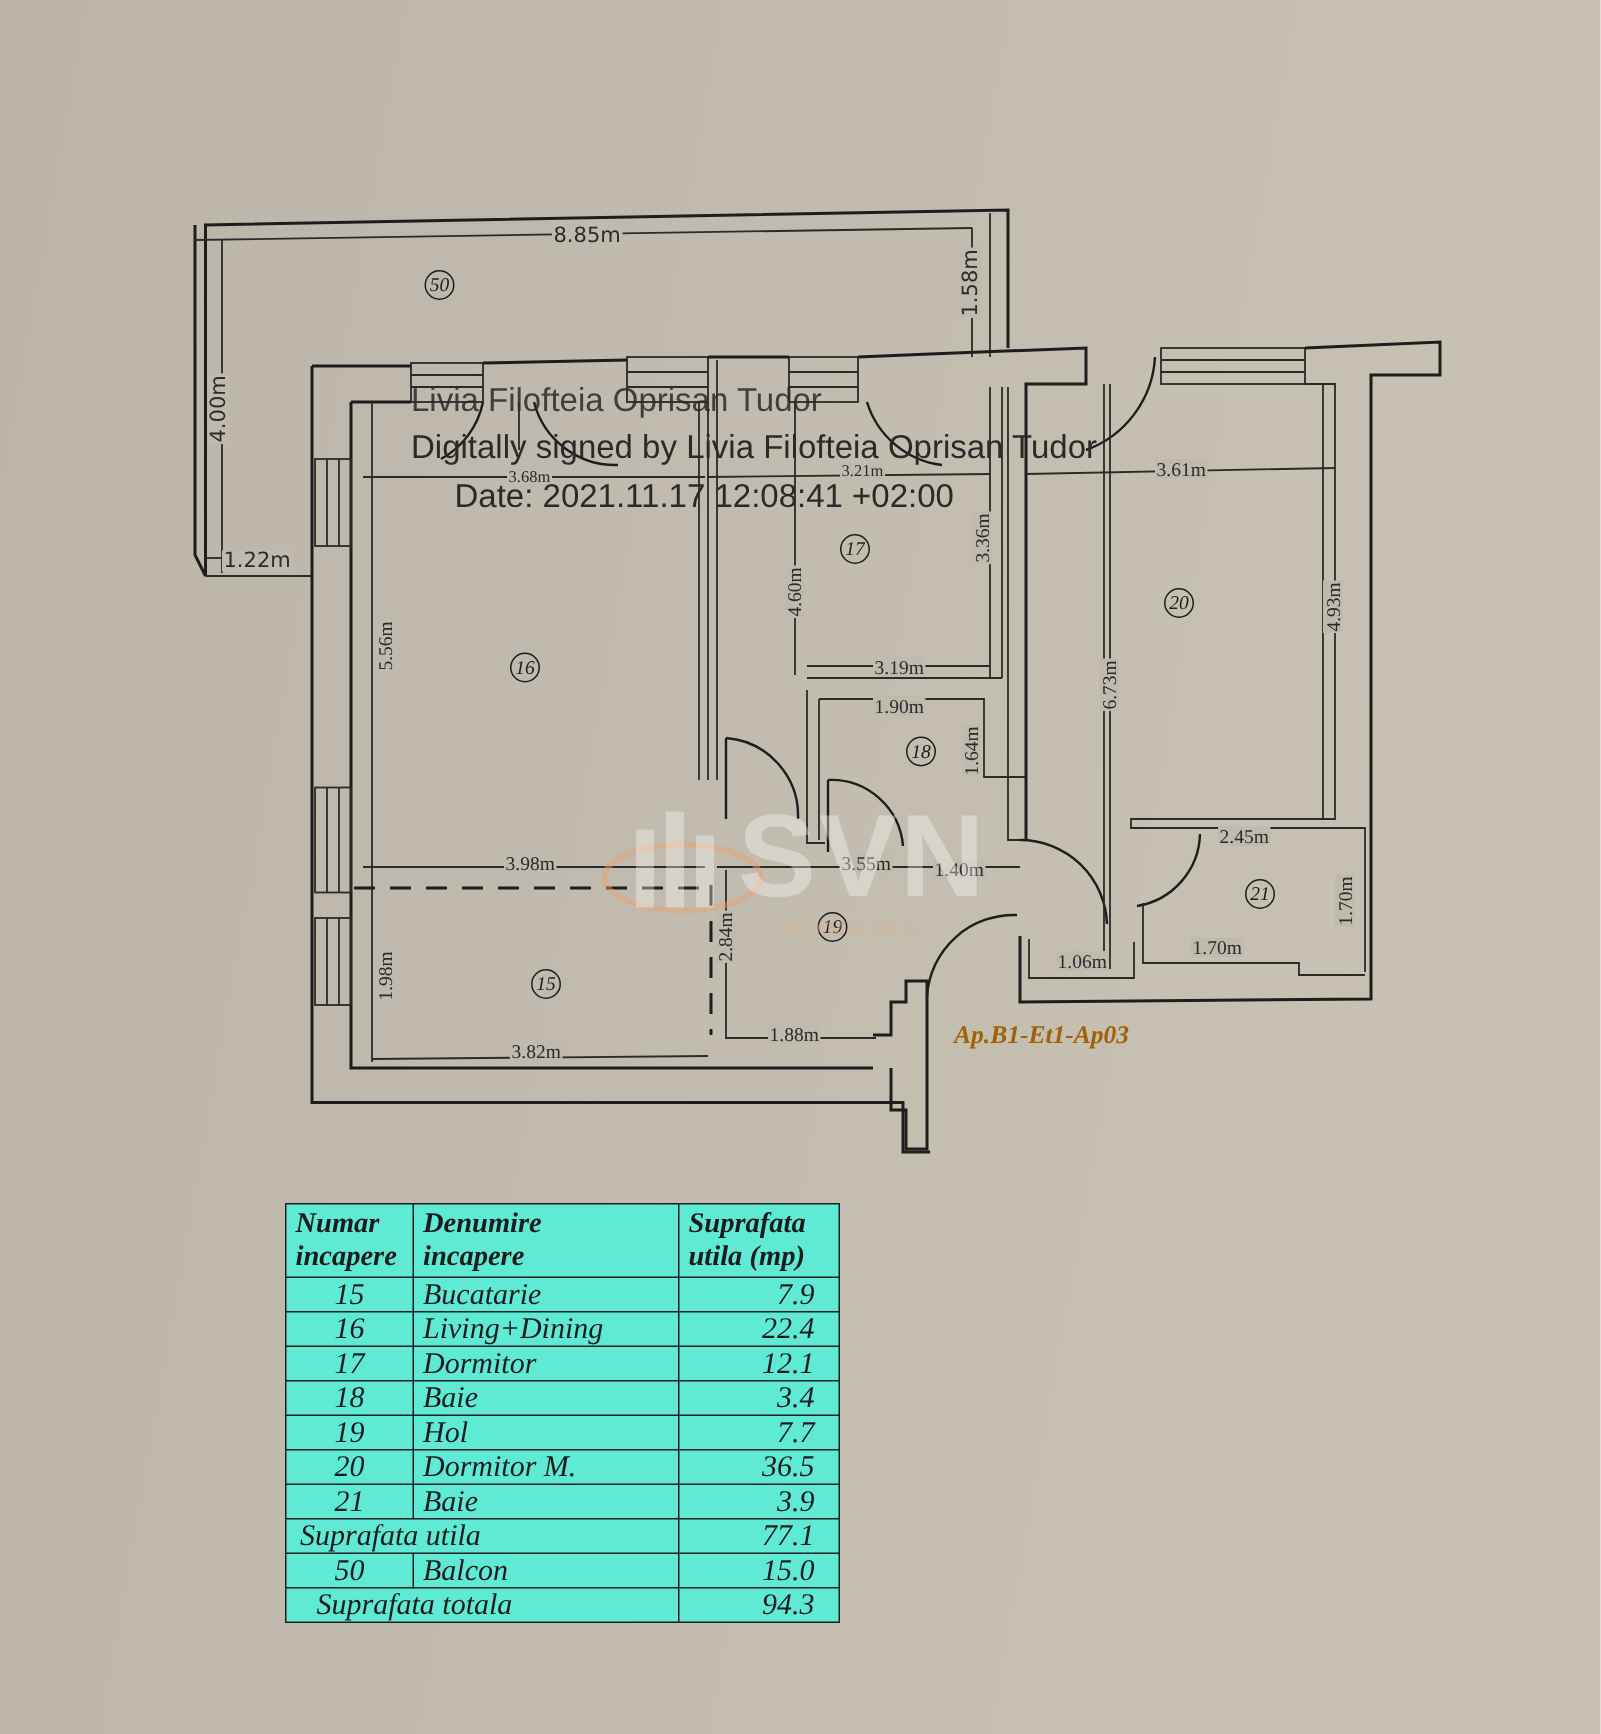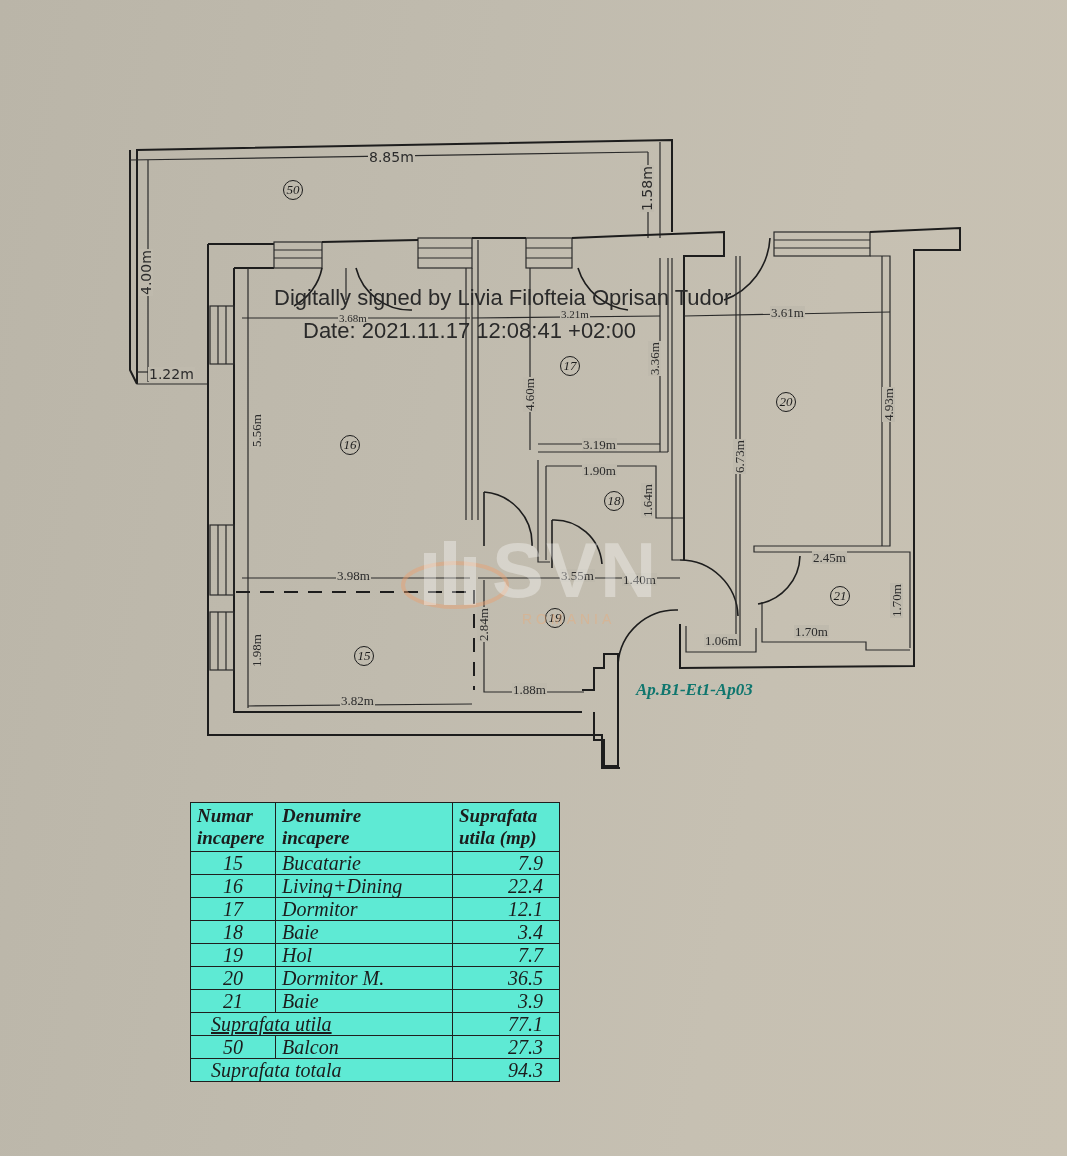--- a/index.html
+++ b/index.html
@@ -79,21 +79,21 @@
       letter-spacing: 4px;
       left: 122px; top: 86px;
     }
     .apt-code {
       position: absolute;
       left: 636px; top: 680px;
       font-family: "Liberation Serif", serif;
       font-style: italic;
       font-weight: bold;
       font-size: 17px;
-      color: #0f766e;
+      color: #a16207;
     }
     table.rooms {
       position: absolute;
       left: 190px;
       top: 802px;
       border-collapse: collapse;
       font-family: "Liberation Serif", serif;
       font-style: italic;
       color: #1c1c1c;
       background: #5eead4;
@@ -256,20 +256,21 @@
     <svg width="110" height="90" style="position:absolute; left:0; top:10px;">
       <ellipse cx="55" cy="50" rx="52" ry="22" fill="none" stroke="rgba(235,160,110,0.45)" stroke-width="4"></ellipse>
       <rect x="24" y="18" width="12" height="52" fill="rgba(255,255,255,0.35)"></rect>
       <rect x="44" y="6" width="12" height="64" fill="rgba(255,255,255,0.35)"></rect>
       <rect x="64" y="22" width="12" height="48" fill="rgba(255,255,255,0.35)"></rect>
     </svg>
     <span class="wm-text">SVN</span>
     <span class="wm-sub">ROMANIA</span>
   </div>
 
+  <div class="signature sig-name" style="left:274px; top:256px;">Livia Filofteia Oprisan Tudor</div>
   <div class="signature" style="left:274px; top:287px;">Digitally signed by Livia Filofteia Oprisan Tudor</div>
   <div class="signature" style="left:274px; top:320px;margin-left:29px;">Date: 2021.11.17 12:08:41 +02:00</div>
 
   <div class="apt-code">Ap.B1-Et1-Ap03</div>
 </div>
 
 <table class="rooms">
   <thead>
     <tr>
       <th class="c-num">
@@ -316,26 +317,26 @@
       <td class="c-num">20</td>
       <td class="c-name">Dormitor M.</td>
       <td class="c-area">36.5</td>
     </tr>
     <tr>
       <td class="c-num">21</td>
       <td class="c-name">Baie</td>
       <td class="c-area">3.9</td>
     </tr>
     <tr>
-      <td colspan="2" style="padding-left:20px;text-decoration:underline;">Suprafata utila</td>
+      <td colspan="2" style="padding-left:9px;">Suprafata utila</td>
       <td class="c-area">77.1</td>
     </tr>
     <tr>
       <td class="c-num">50</td>
       <td class="c-name">Balcon</td>
-      <td class="c-area">27.3</td>
+      <td class="c-area">15.0</td>
     </tr>
     <tr>
       <td colspan="2" style="padding-left:20px;">Suprafata totala</td>
       <td class="c-area">94.3</td>
     </tr>
   </tbody>
 </table>
 
 </body></html>

